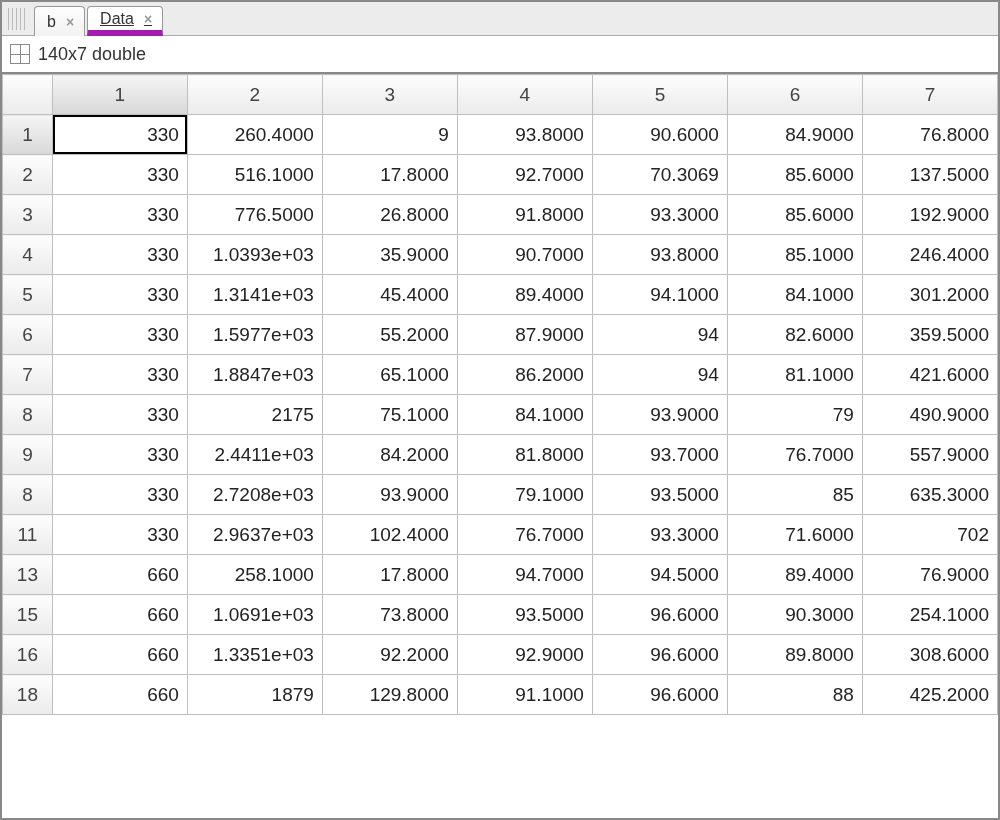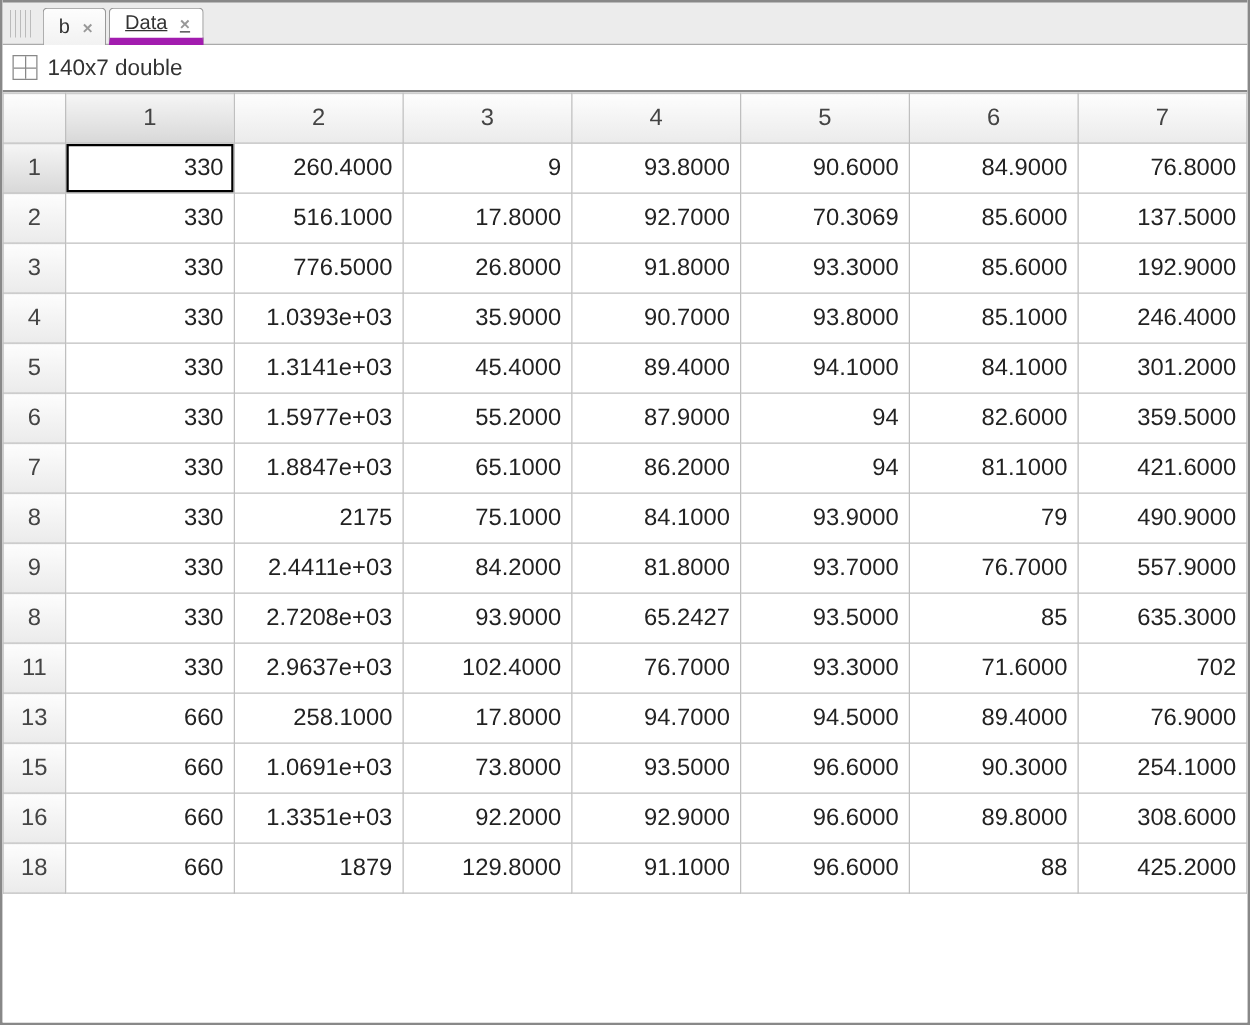--- a/index.html
+++ b/index.html
@@ -248,21 +248,21 @@
           <td class="cell">81.8000</td>
           <td class="cell">93.7000</td>
           <td class="cell">76.7000</td>
           <td class="cell">557.9000</td>
         </tr>
         <tr>
           <td class="row-head">8</td>
           <td class="cell">330</td>
           <td class="cell">2.7208e+03</td>
           <td class="cell">93.9000</td>
-          <td class="cell">65.2427</td>
+          <td class="cell">79.1000</td>
           <td class="cell">93.5000</td>
           <td class="cell">85</td>
           <td class="cell">635.3000</td>
         </tr>
         <tr>
           <td class="row-head">11</td>
           <td class="cell">330</td>
           <td class="cell">2.9637e+03</td>
           <td class="cell">102.4000</td>
           <td class="cell">76.7000</td>

